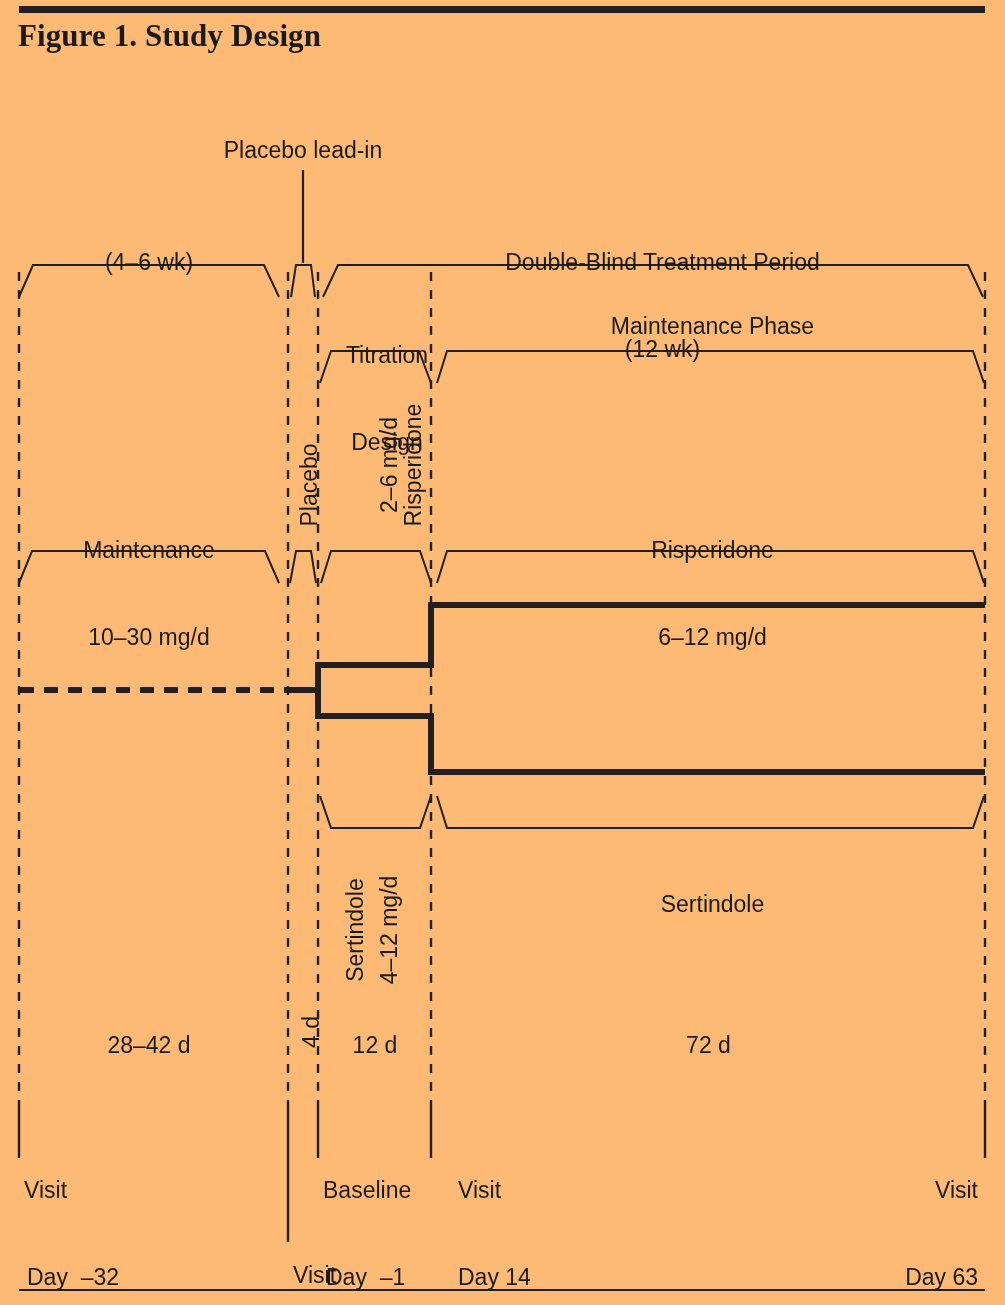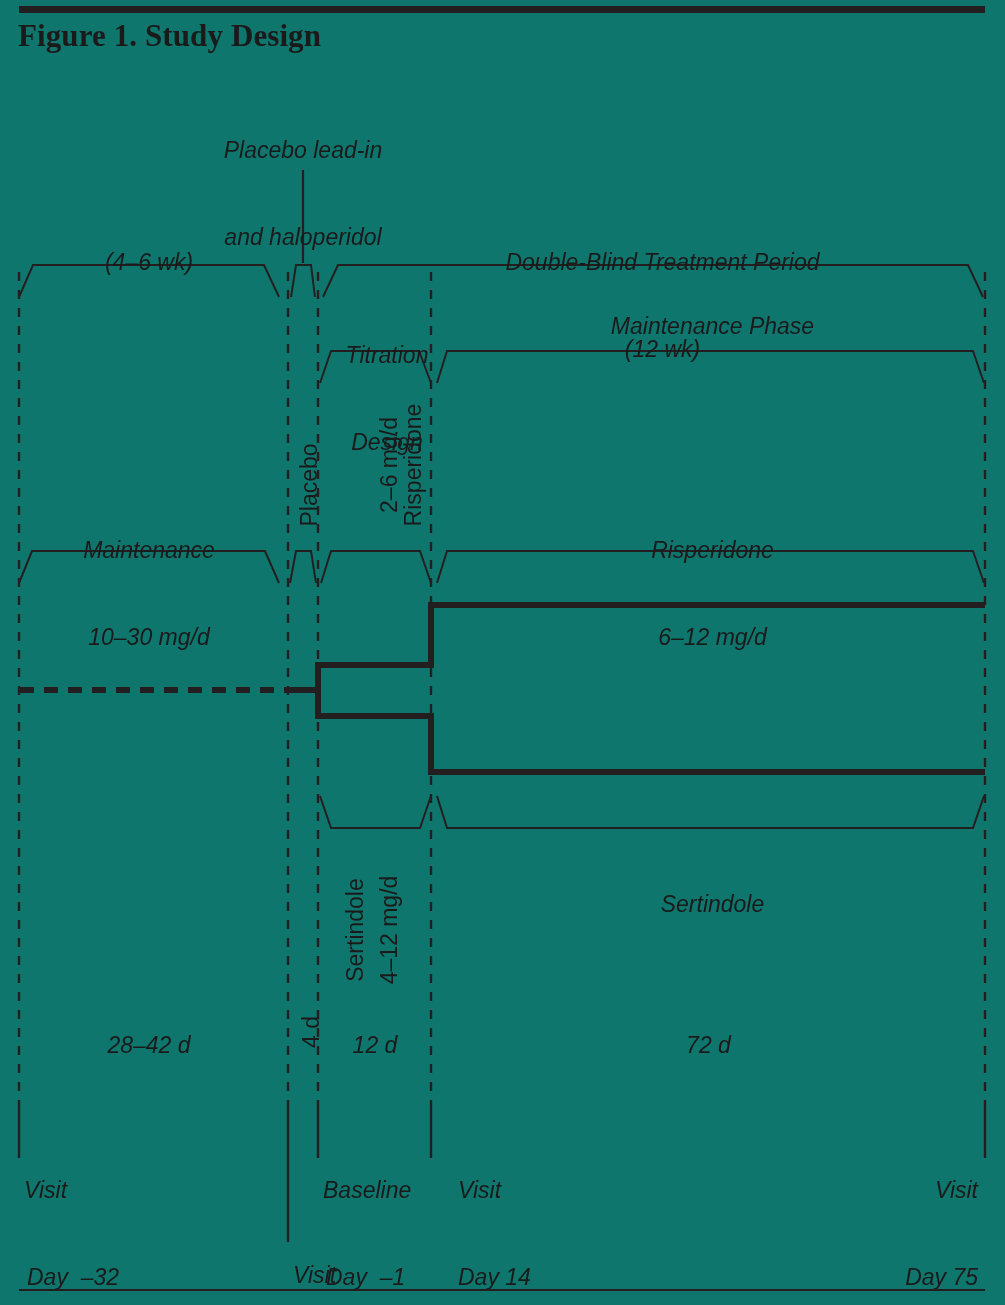--- a/index.html
+++ b/index.html
@@ -10,21 +10,21 @@
   }
   body {
     font-family: "Liberation Sans", sans-serif;
     color: #1a1a1a;
   }
   #page {
     position: relative;
     width: 1005px;
     height: 1305px;
     overflow: hidden;
-    background: #0f766e;
+    background: #fdba74;
   }
 
   
   .rule-top {
     position: absolute;
     left: 19px;
     top: 6px;
     width: 966px;
     height: 7px;
     background: #231f20;
@@ -52,21 +52,20 @@
   }
 
   
   .lbl {
     position: absolute;
     font-family: "Liberation Sans", sans-serif;
     font-size: 23px;
     line-height: 29px;
     color: #1a1a1a;
     white-space: pre;
-    font-style: italic;
   }
   .lbl.center { text-align: center; }
   .lbl.right  { text-align: right; }
 
   
   .vlbl {
     position: absolute;
     font-family: "Liberation Sans", sans-serif;
     font-size: 23px;
     line-height: 29px;
@@ -143,21 +142,20 @@
 
     <path class="randdash" d="M20,690 L300,690"></path>
 
     <path class="branch" d="M296,690 L318,690 L318,665 L431,665 L431,605 L985,605"></path>
     <path class="branch" d="M318,690 L318,716 L431,716 L431,772 L985,772"></path>
 
   </svg>
 
   <div class="lbl center" style="left:163px; top:78px; width:280px;">
     <div>Placebo lead-in</div>
-    <div style="text-align:center">and haloperidol</div>
   </div>
 
   <div class="lbl center" style="left:19px; top:190px; width:260px;">
     <div>(4–6 wk)</div>
   </div>
 
   <div class="lbl center" style="left:400px; top:190px; width:525px;">
     <div>Double-Blind Treatment Period</div>
     <div>(12 wk)</div>
   </div>
@@ -216,17 +214,17 @@
     <div style="padding-left:3px">Day  –1</div>
   </div>
 
   <div class="lbl" style="left:458px; top:1118px; width:220px;">
     <div>Visit</div>
     <div>Day 14</div>
   </div>
 
   <div class="lbl right" style="left:760px; top:1118px; width:218px;">
     <div>Visit</div>
-    <div>Day 75</div>
+    <div>Day 63</div>
   </div>
 
   <div class="rule-bottom"></div>
 </div>
 
 </body></html>

